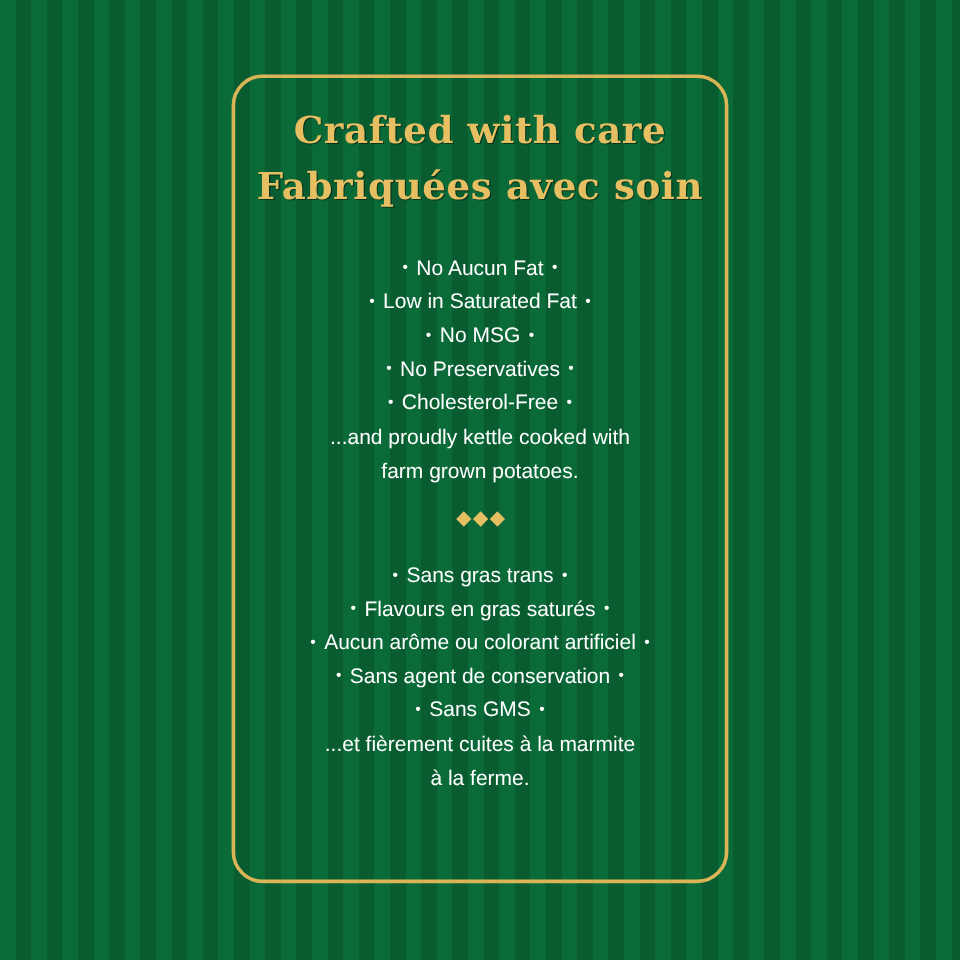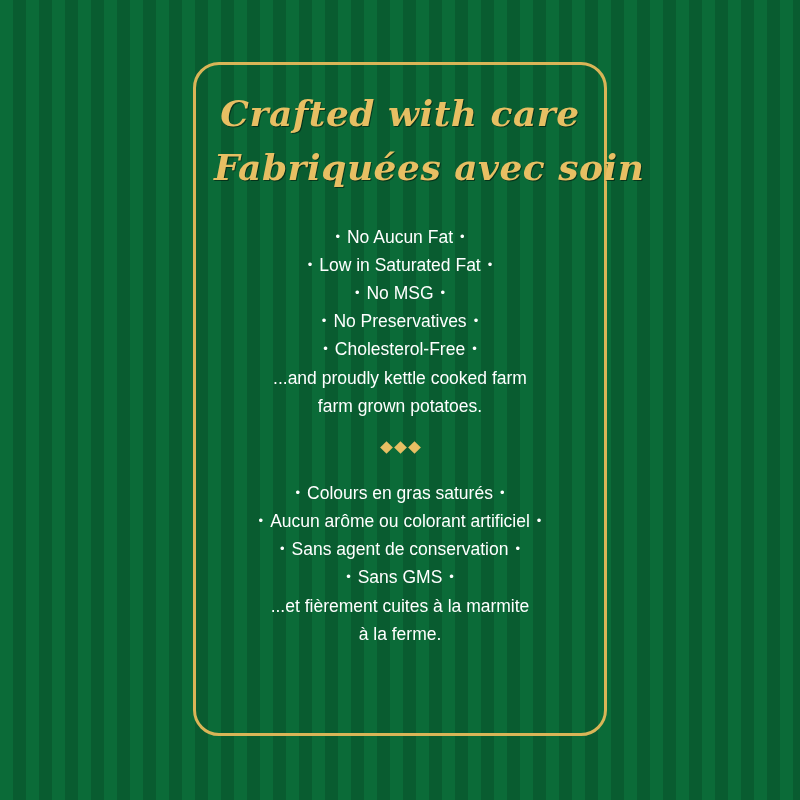--- a/index.html
+++ b/index.html
@@ -48,24 +48,23 @@
     top: 0;
     width: 100%;
     height: 100%;
     padding: 22px 18px 0 18px;
     box-sizing: border-box;
     text-align: center;
   }
 
   .heading {
     font-family: "DejaVu Serif", serif;
-    font-style: italic;
     font-weight: bold;
     color: #e7bf63;
-    font-size: 36px;
+    font-size: 31px;
     line-height: 1.45;
     letter-spacing: 0.5px;
     text-shadow: 1px 1px 0 rgba(0,0,0,0.45);
     white-space: nowrap;
   }
   .heading.second {
     margin-top: 2px;
   }
 
   .claims-list {
@@ -137,32 +136,35 @@
           <span class="bullet left">•</span><span>No MSG</span><span class="bullet right">•</span>
         </li>
         <li>
           <span class="bullet left">•</span><span>No Preservatives</span><span class="bullet right">•</span>
         </li>
         <li>
           <span class="bullet left">•</span><span>Cholesterol-Free</span><span class="bullet right">•</span>
         </li>
       </ul>
 
-      <div class="closing">...and proudly kettle cooked farm</div>
+      <div class="closing">...and proudly kettle cooked with</div>
       <div class="closing">farm grown potatoes.</div>
 
       <div id="divider">
         <span class="diamond"></span>
         <span class="diamond"></span>
         <span class="diamond"></span>
       </div>
 
       <ul class="claims-list french">
         <li>
-          <span class="bullet left">•</span><span>Colours en gras saturés</span><span class="bullet right">•</span>
+          <span class="bullet left">•</span><span>Sans gras trans</span><span class="bullet right">•</span>
+        </li>
+        <li>
+          <span class="bullet left">•</span><span>Flavours en gras saturés</span><span class="bullet right">•</span>
         </li>
         <li>
           <span class="bullet left">•</span><span>Aucun arôme ou colorant artificiel</span><span class="bullet right">•</span>
         </li>
         <li>
           <span class="bullet left">•</span><span>Sans agent de conservation</span><span class="bullet right">•</span>
         </li>
         <li>
           <span class="bullet left">•</span><span>Sans GMS</span><span class="bullet right">•</span>
         </li>

